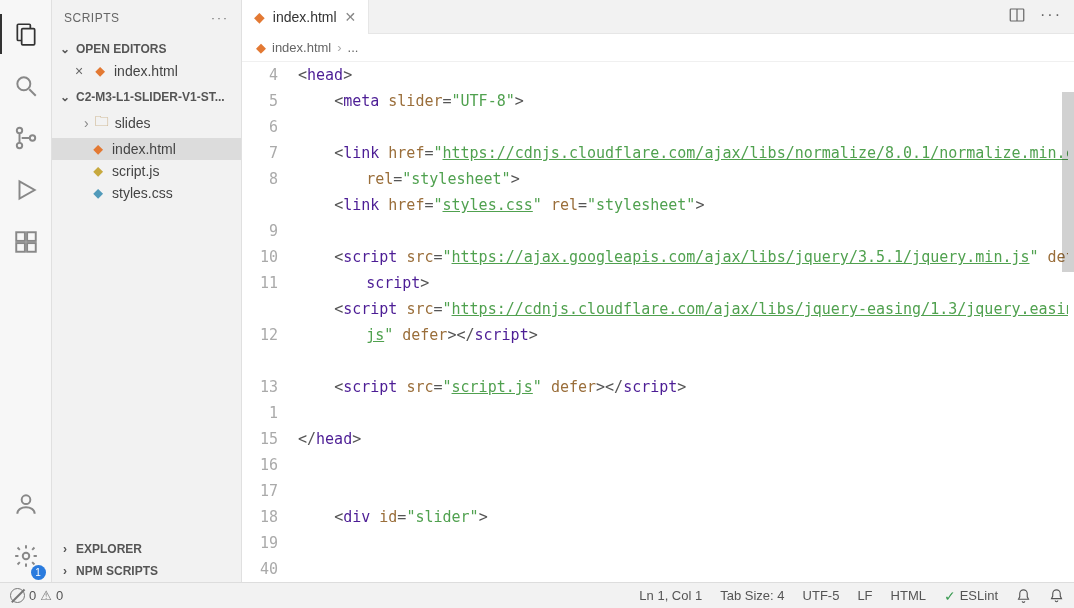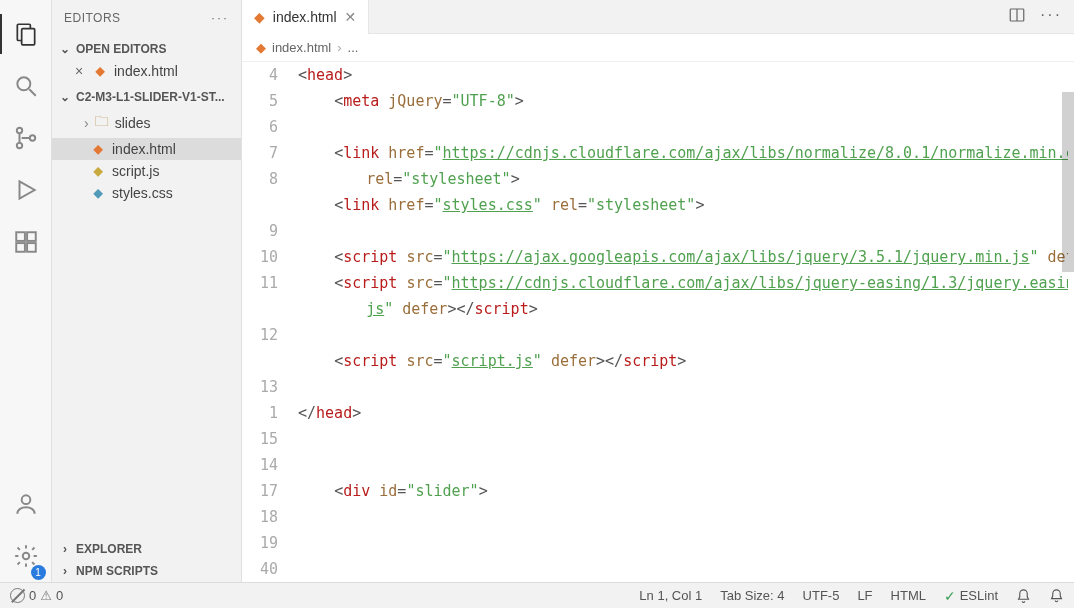--- a/index.html
+++ b/index.html
@@ -174,21 +174,21 @@
   padding-right: 6px;
   color: #333;
   overflow: hidden;
 }
 .code-lines .line {
   height: 26px;
   white-space: pre;
   overflow: hidden;
 }
 .wrap-indent { padding-left: 32px; }
-.tok-tag { color: #b91c1c; }
+.tok-tag { color: #4c1d95; }
 .tok-attr { color: #9a6e3a; }
 .tok-str { color: #50a14f; }
 .tok-punc { color: #555; }
 .underline { text-decoration: underline; }
 
 .scroll-track {
   position: absolute;
   right: 0;
   top: 0;
   bottom: 0;
@@ -290,21 +290,21 @@
       <svg viewBox="0 0 24 24" fill="none" stroke="currentColor" stroke-width="1.8">
           <circle cx="12" cy="12" r="3"></circle>
           <path d="M12 2v3M12 19v3M4.2 4.2l2.1 2.1M17.7 17.7l2.1 2.1M2 12h3M19 12h3M4.2 19.8l2.1-2.1M17.7 6.3l2.1-2.1"></path>
         </svg>
       <span class="badge-blue">1</span>
     </div>
   </div>
 
   <div class="sidebar">
     <div class="sidebar-header">
-      <span>EDITORS</span>
+      <span>SCRIPTS</span>
       <span style="letter-spacing:2px;">···</span>
     </div>
 
     <div class="sidebar-section">
       <div class="section-title">
         <span class="chev">⌄</span>
         <span>OPEN EDITORS</span>
       </div>
       <div id="open-editors-list">
           <div class="tree-item">
@@ -388,35 +388,36 @@
           <div></div>
           <div>9</div>
           <div>10</div>
           <div>11</div>
           <div></div>
           <div>12</div>
           <div></div>
           <div>13</div>
           <div>1</div>
           <div>15</div>
-          <div>14</div>
+          <div>16</div>
           <div>17</div>
           <div>18</div>
           <div>19</div>
           <div>40</div>
         </div>
       <div class="code-lines" id="code-lines">
           <div class="line"><span class="tok-punc">&lt;</span><span class="tok-tag">head</span><span class="tok-punc">&gt;</span></div>
-          <div class="line">    <span class="tok-punc">&lt;</span><span class="tok-tag">meta</span> <span class="tok-attr">jQuery</span><span class="tok-punc">=</span><span class="tok-str">"UTF-8"</span><span class="tok-punc">&gt;</span></div>
+          <div class="line">    <span class="tok-punc">&lt;</span><span class="tok-tag">meta</span> <span class="tok-attr">slider</span><span class="tok-punc">=</span><span class="tok-str">"UTF-8"</span><span class="tok-punc">&gt;</span></div>
           <div class="line">    </div>
           <div class="line">    <span class="tok-punc">&lt;</span><span class="tok-tag">link</span> <span class="tok-attr">href</span><span class="tok-punc">=</span><span class="tok-str">"<span class="underline">https://cdnjs.cloudflare.com/ajax/libs/normalize/8.0.1/normalize.min.css</span>"</span></div>
           <div class="line wrap-indent">    <span class="tok-attr">rel</span><span class="tok-punc">=</span><span class="tok-str">"stylesheet"</span><span class="tok-punc">&gt;</span></div>
           <div class="line">    <span class="tok-punc">&lt;</span><span class="tok-tag">link</span> <span class="tok-attr">href</span><span class="tok-punc">=</span><span class="tok-str">"<span class="underline">styles.css</span>"</span> <span class="tok-attr">rel</span><span class="tok-punc">=</span><span class="tok-str">"stylesheet"</span><span class="tok-punc">&gt;</span></div>
           <div class="line">    </div>
           <div class="line">    <span class="tok-punc">&lt;</span><span class="tok-tag">script</span> <span class="tok-attr">src</span><span class="tok-punc">=</span><span class="tok-str">"<span class="underline">https://ajax.googleapis.com/ajax/libs/jquery/3.5.1/jquery.min.js</span>"</span> <span class="tok-attr">defer</span></div>
+          <div class="line wrap-indent">    <span class="tok-tag">script</span><span class="tok-punc">&gt;</span></div>
           <div class="line">    <span class="tok-punc">&lt;</span><span class="tok-tag">script</span> <span class="tok-attr">src</span><span class="tok-punc">=</span><span class="tok-str">"<span class="underline">https://cdnjs.cloudflare.com/ajax/libs/jquery-easing/1.3/jquery.easing.min.</span></span></div>
           <div class="line wrap-indent">    <span class="tok-str"><span class="underline">js</span>"</span> <span class="tok-attr">defer</span><span class="tok-punc">&gt;&lt;/</span><span class="tok-tag">script</span><span class="tok-punc">&gt;</span></div>
           <div class="line">    </div>
           <div class="line">    <span class="tok-punc">&lt;</span><span class="tok-tag">script</span> <span class="tok-attr">src</span><span class="tok-punc">=</span><span class="tok-str">"<span class="underline">script.js</span>"</span> <span class="tok-attr">defer</span><span class="tok-punc">&gt;&lt;/</span><span class="tok-tag">script</span><span class="tok-punc">&gt;</span></div>
           <div class="line">    </div>
           <div class="line"><span class="tok-punc">&lt;/</span><span class="tok-tag">head</span><span class="tok-punc">&gt;</span></div>
           <div class="line"></div>
           <div class="line">    </div>
           <div class="line">    <span class="tok-punc">&lt;</span><span class="tok-tag">div</span> <span class="tok-attr">id</span><span class="tok-punc">=</span><span class="tok-str">"slider"</span><span class="tok-punc">&gt;</span></div>
         </div>

